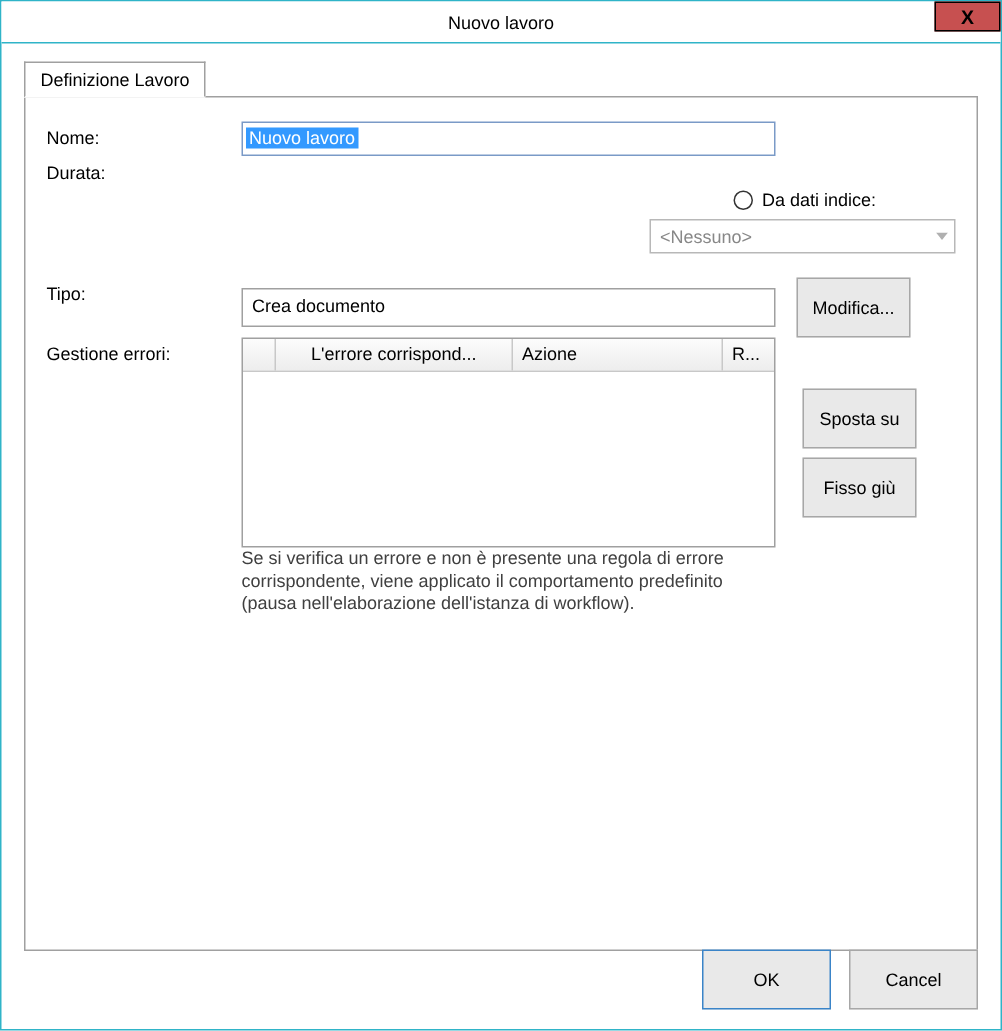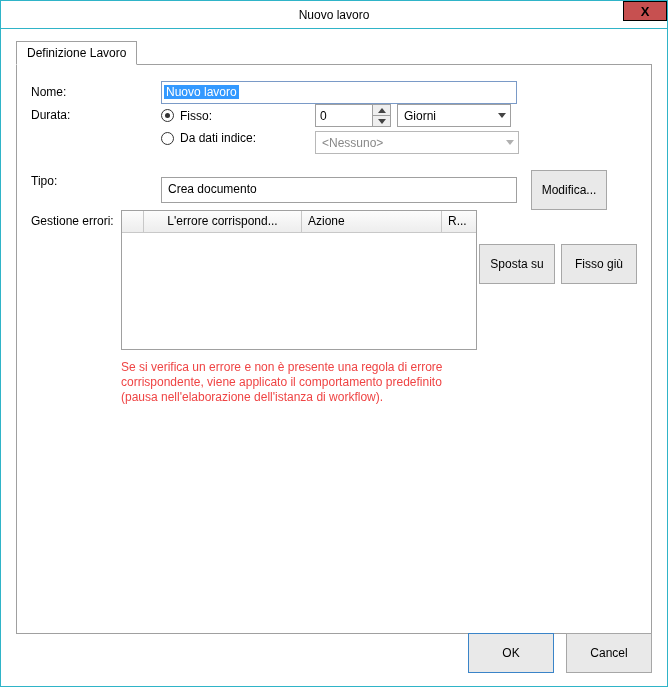--- a/index.html
+++ b/index.html
@@ -174,21 +174,21 @@
     font-family: inherit;
     font-size: 12px;
     cursor: pointer;
     min-width: 76px;
     text-align: center;
     height: 23px;
     display: inline-flex; align-items: center; justify-content: center;
   }
   .errors-area {
     display: flex;
-    gap: 2px;
+    gap: 18px;
     align-items: flex-start;
   }
   .errors-grid {
     width: 356px;
     height: 140px;
     border: 1px solid #a0a0a0;
     background: #fff;
     display: flex;
     flex-direction: column;
   }
@@ -206,26 +206,26 @@
     text-overflow: ellipsis;
   }
   .grid-header .col.c0 { width: 22px; }
   .grid-header .col.c1 { width: 158px; text-align: center; }
   .grid-header .col.c2 { width: 140px; }
   .grid-header .col.c3 { flex: 1; border-right: none; }
   .grid-body { flex: 1; background: #fff; }
   .side-btns {
     margin-top: 34px;
     display: flex;
+    flex-direction: column;
     gap: 6px;
   }
   .help-text {
     width: 356px;
-    margin-top: 10px;
-    color: #ef4444;
+    color: #404040;
     line-height: 1.25;
   }
   .footer {
     position: absolute;
     bottom: 12px;
     right: 14px;
     display: flex;
     gap: 12px;
   }
   .footer .btn { min-width: 86px; height: 24px; }
@@ -254,53 +254,24 @@
           <div class="label-col">Nome:</div>
           <div class="field-col">
             <div class="textbox selected-text">
               <span class="sel">Nuovo lavoro</span>
             </div>
           </div>
         </div>
 
         <div class="row" style="margin-bottom:4px;">
           <div class="label-col">Durata:</div>
-          <div class="field-col">
-            <div class="radio-row">
-              <span class="radio checked"></span>
-              <span>Fisso:</span>
-            </div>
-            <div class="spin">
-              <input type="text" value="0" style="">
-              <div class="btns">
-                <div>
-                  <svg viewBox="0 0 8 5">
-                      <path d="M0 5 L4 0 L8 5 Z" fill="#444"></path>
-                    </svg>
-                </div>
-                <div>
-                  <svg viewBox="0 0 8 5">
-                      <path d="M0 0 L4 5 L8 0 Z" fill="#444"></path>
-                    </svg>
-                </div>
-              </div>
-            </div>
-            <div class="combo">
-              <span class="combo-text">Giorni</span>
-              <span class="combo-arrow">
-                <svg viewBox="0 0 8 5">
-                    <path d="M0 0 L4 5 L8 0 Z" fill="#444"></path>
-                  </svg>
-              </span>
-            </div>
-          </div>
         </div>
 
         <div class="indent-sub" style="margin-bottom:16px;">
-          <div style="display:flex; align-items:flex-start; gap:6px;">
+          <div style="display:flex; align-items:flex-end; gap:6px;flex-direction:column;">
             <div class="radio-row" style="width:148px;">
               <span class="radio"></span>
               <span>Da dati indice:</span>
             </div>
             <div class="combo wide disabled">
               <span class="combo-text">&lt;Nessuno&gt;</span>
               <span class="combo-arrow">
                 <svg viewBox="0 0 8 5">
                     <path d="M0 0 L4 5 L8 0 Z" fill="#b0b0b0"></path>
                   </svg>

